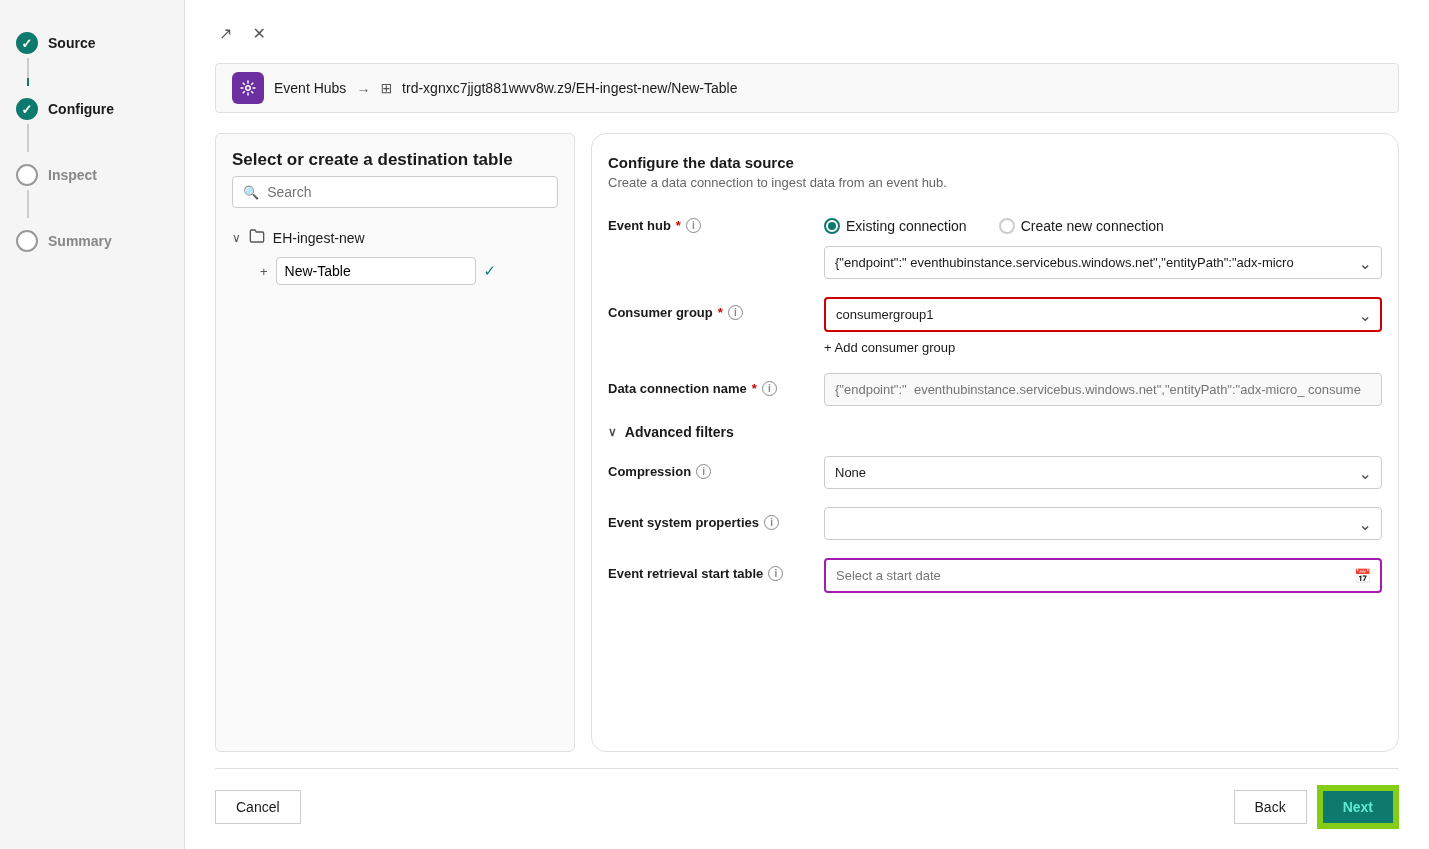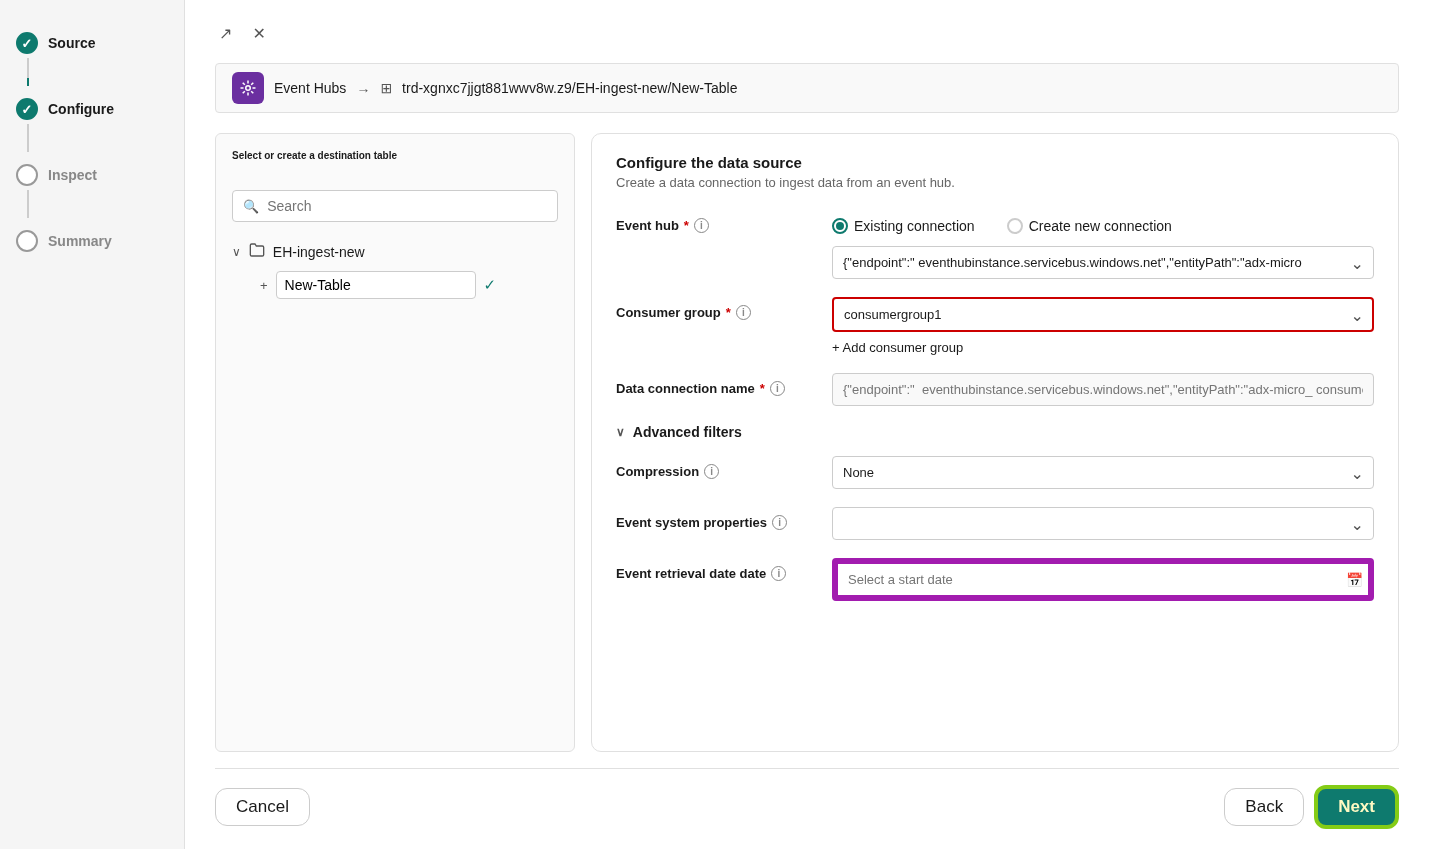--- a/index.html
+++ b/index.html
@@ -117,21 +117,21 @@
     .left-panel {
       width: 360px;
       flex-shrink: 0;
       border: 1px solid #e0e0e0;
       border-radius: 6px;
       background: #fafafa;
       padding: 16px;
       display: flex;
       flex-direction: column;
     }
-    .panel-title { font-size: 10px; font-weight: 600; margin-bottom: 29px; }
+    .panel-title { font-size: 17px; font-weight: 600; margin-bottom: 6px; }
     .search-box {
       display: flex;
       align-items: center;
       border: 1px solid #ccc;
       border-radius: 4px;
       padding: 7px 10px;
       background: white;
       gap: 8px;
       margin-bottom: 14px;
     }
@@ -163,23 +163,23 @@
       outline: none;
       width: 200px;
       background: white;
     }
     .check-icon { color: #0e7a6e; font-size: 15px; }
 
     
     .right-panel {
       flex: 1;
       border: 1px solid #e0e0e0;
-      border-radius: 10px;
-      background: white;
-      padding: 20px 24px;
+      border-radius: 15px;
+      background: white;
+      padding: 20px 16px;
       overflow-y: auto;
     }
     .right-panel-title { font-size: 15px; font-weight: 600; margin-bottom: 4px; }
     .right-panel-subtitle { font-size: 13px; color: #666; margin-bottom: 20px; }
 
     .form-row {
       display: flex;
       align-items: flex-start;
       margin-bottom: 18px;
       gap: 16px;
@@ -302,21 +302,21 @@
       cursor: pointer;
     }
     .chevron-down { font-size: 12px; color: #555; }
 
     .date-input-wrapper {
       position: relative;
       width: 100%;
     }
     .date-input {
       width: 100%;
-      border: 6px solid #a21caf;
+      border: 2px solid #a21caf;
       border-radius: 4px;
       padding: 8px 36px 8px 10px;
       font-size: 13px;
       background: white;
       color: #aaa;
       outline: none;
     }
     .calendar-icon {
       position: absolute;
       right: 10px;
@@ -333,32 +333,32 @@
       justify-content: space-between;
       align-items: center;
       padding: 16px 0 0 0;
       border-top: 1px solid #e0e0e0;
       margin-top: 16px;
     }
     .footer-left { display: flex; gap: 10px; }
     .footer-right { display: flex; gap: 10px; align-items: center; }
     .btn {
       padding: 8px 20px;
-      border-radius: 12px;
-      font-size: 17px;
+      border-radius: 0;
+      font-size: 14px;
       cursor: pointer;
       border: 1px solid #ccc;
       background: white;
       color: #1a1a1a;
       text-align: right;
     }
     .btn-primary {
       background: #0e7a6e;
-      color: #fef9c3;
-      border: 4px solid #84cc16;
+      color: #5eead4;
+      border: 6px solid #84cc16;
       font-weight: 600;
       padding-left: 20px;
     }
     .btn-secondary { background: white; border: 1px solid #ccc; }
 
     .divider-connector {
       width: 2px;
       height: 20px;
       background: #0e7a6e;
       margin-left: 27px;
@@ -559,21 +559,21 @@
           <div class="select-wrapper">
             <select class="event-properties-select">
               <option value=""></option>
             </select>
           </div>
         </div>
       </div>
 
       <div class="form-row">
         <div class="form-label">
-          <span>Event retrieval date date</span>
+          <span>Event retrieval start table</span>
           <div class="info-icon">
               <span>i</span>
             </div>
         </div>
         <div class="form-control">
           <div class="date-input-wrapper">
             <input class="date-input" type="text" placeholder="Select a start date" style="">
             <span class="calendar-icon">📅</span>
           </div>
         </div>

